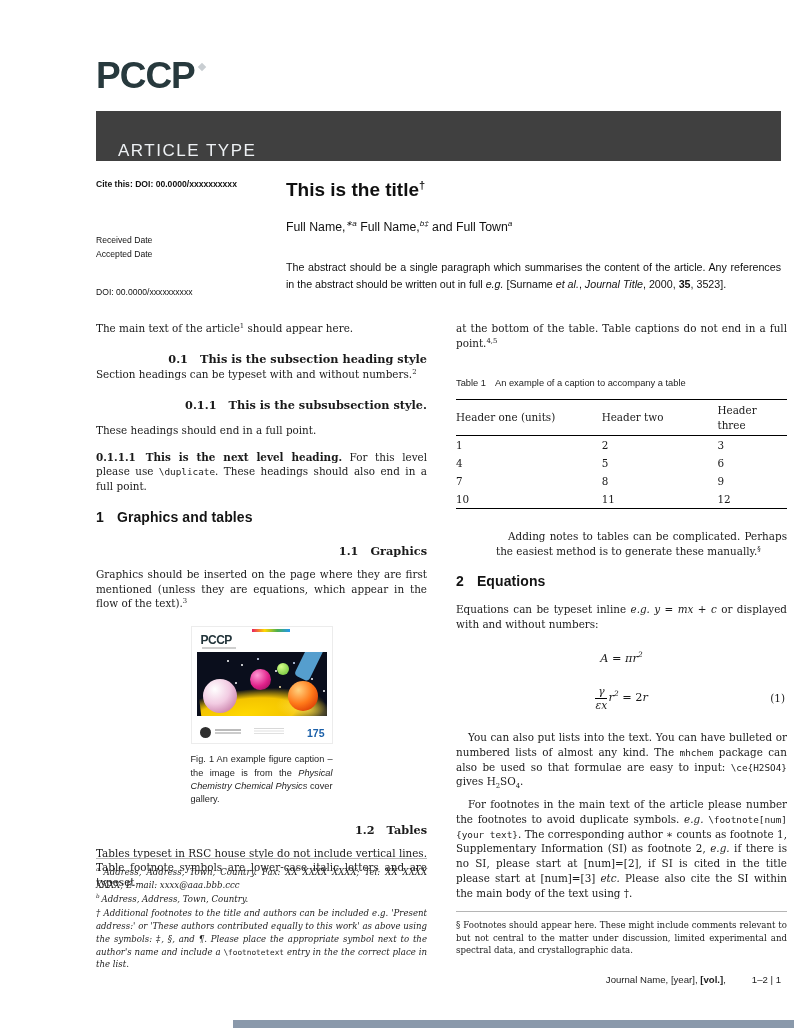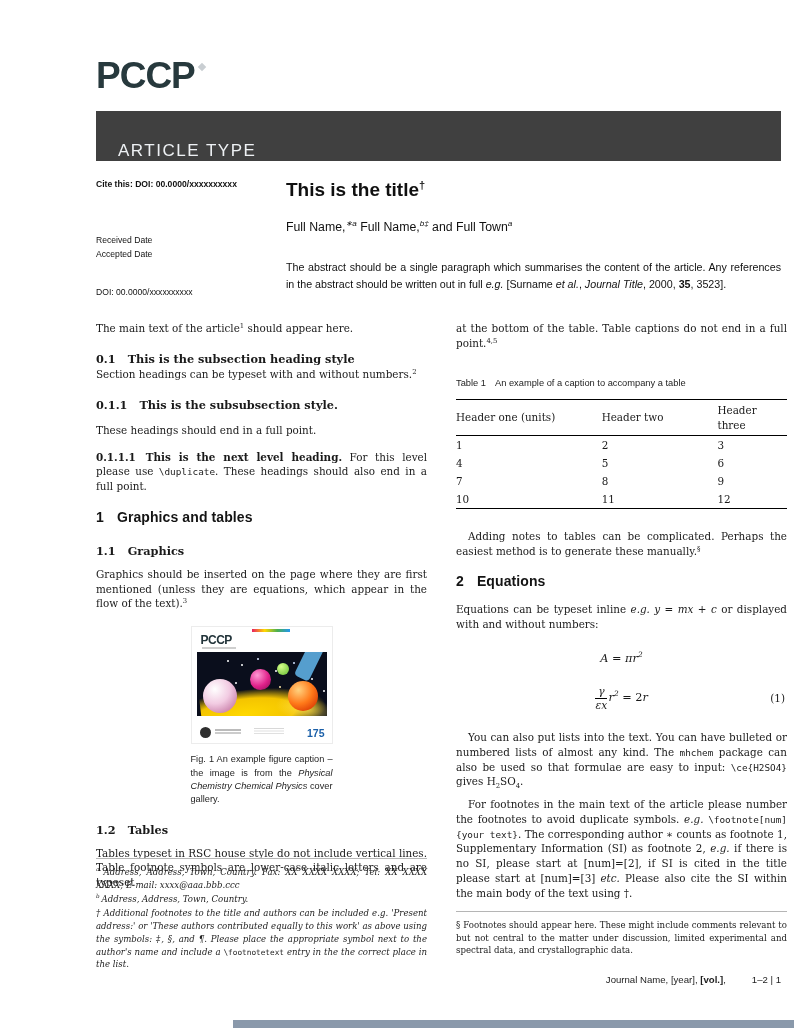--- a/index.html
+++ b/index.html
@@ -27,30 +27,30 @@
   .title sup{font-size:58%;}
   .authors{margin-top:19px;font-family:"Liberation Sans",sans-serif;font-size:12.3px;color:#111;}
   .abstract{margin-top:25px;font-family:"Liberation Sans",sans-serif;font-size:10.7px;line-height:1.62;
             color:#111;text-align:justify;}
 
   
   .body{display:flex;gap:29px;margin-top:24px;height:650px;font-size:10.4px;line-height:1.42;text-align:justify;}
   .col{width:331px;flex:none;position:relative;height:100%;box-sizing:border-box;}
   p{margin:0;}
   .sp8{margin-top:8px;}.sp10{margin-top:10px;}.sp12{margin-top:12px;}.sp14{margin-top:14px;}
-  .sp16{margin-top:16px;}.sp20{margin-top:20px;}.sp36{margin-top:36px;}
+  .sp16{margin-top:16px;}.sp20{margin-top:20px;margin-left:40px;}.sp36{margin-top:36px;}
   .ind{text-indent:12px;}
   sup{font-size:66%;line-height:0;}
   sub{font-size:66%;line-height:0;}
   .i{font-style:italic;}
   .b{font-weight:bold;}
   .m{font-family:"DejaVu Sans Mono",monospace;font-size:0.90em;}
   .hnum{margin-right:10px;}
 
-  .h-serif{font-weight:bold;font-size:11.3px;margin-top:15px;text-align:left;}
+  .h-serif{font-weight:bold;font-size:11.3px;margin-top:15px;text-align:right;}
   .h-serif .hnum{margin-right:12px;}
   .h-sans{font-family:"Liberation Sans",sans-serif;font-weight:bold;font-size:14px;color:#141414;
           margin-top:14px;text-align:left;letter-spacing:0.1px;}
   .h-sans .hnum{margin-right:13px;}
 
   
   .figure-wrap{width:142px;margin:15px auto 0;}
   .cover{position:relative;width:142px;height:118px;background:#fff;border:1px solid #ececec;box-sizing:border-box;}
   .cover-top{position:absolute;top:0;left:0;right:0;height:25px;background:#fff;}
   .cover-pccp{position:absolute;left:9px;top:5px;font-family:"Liberation Sans",sans-serif;

